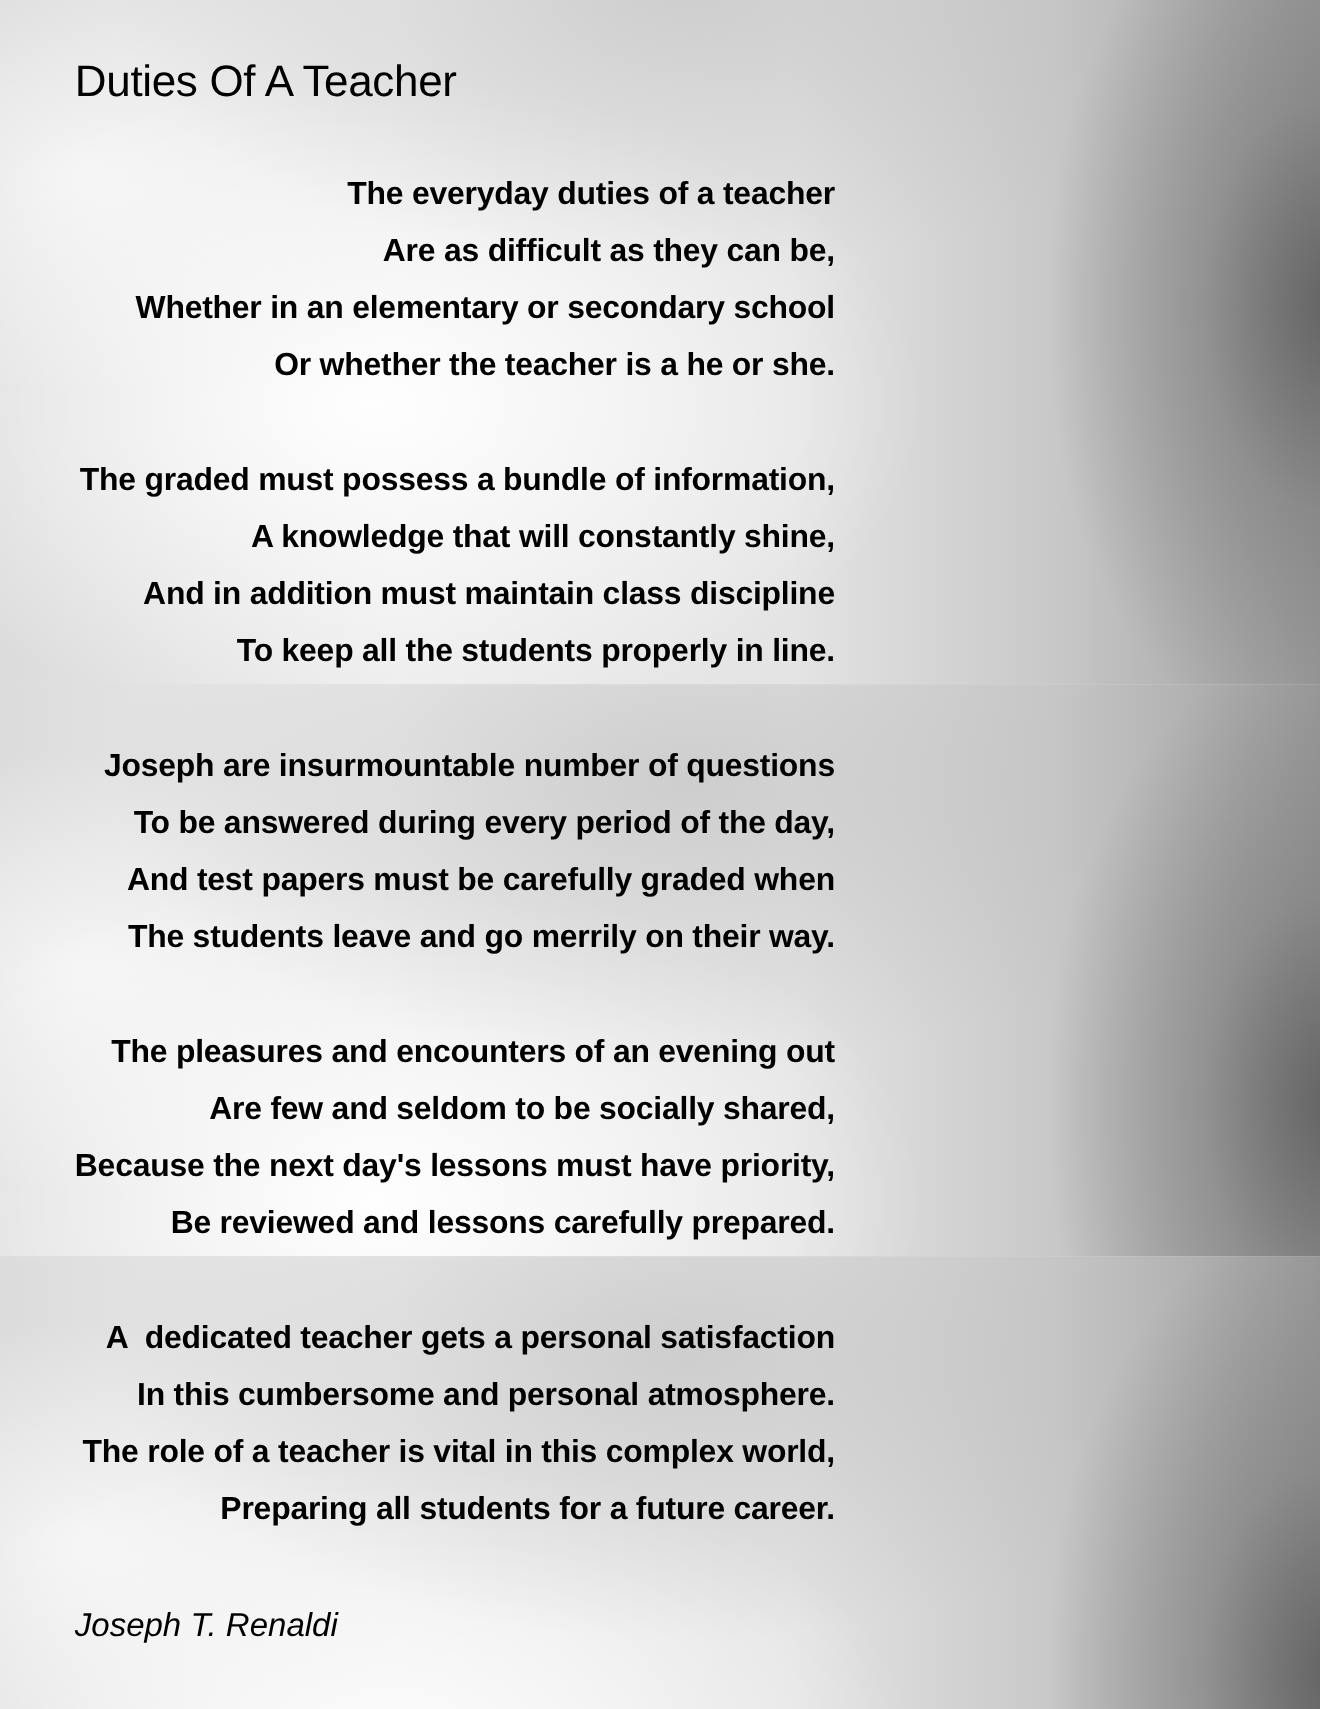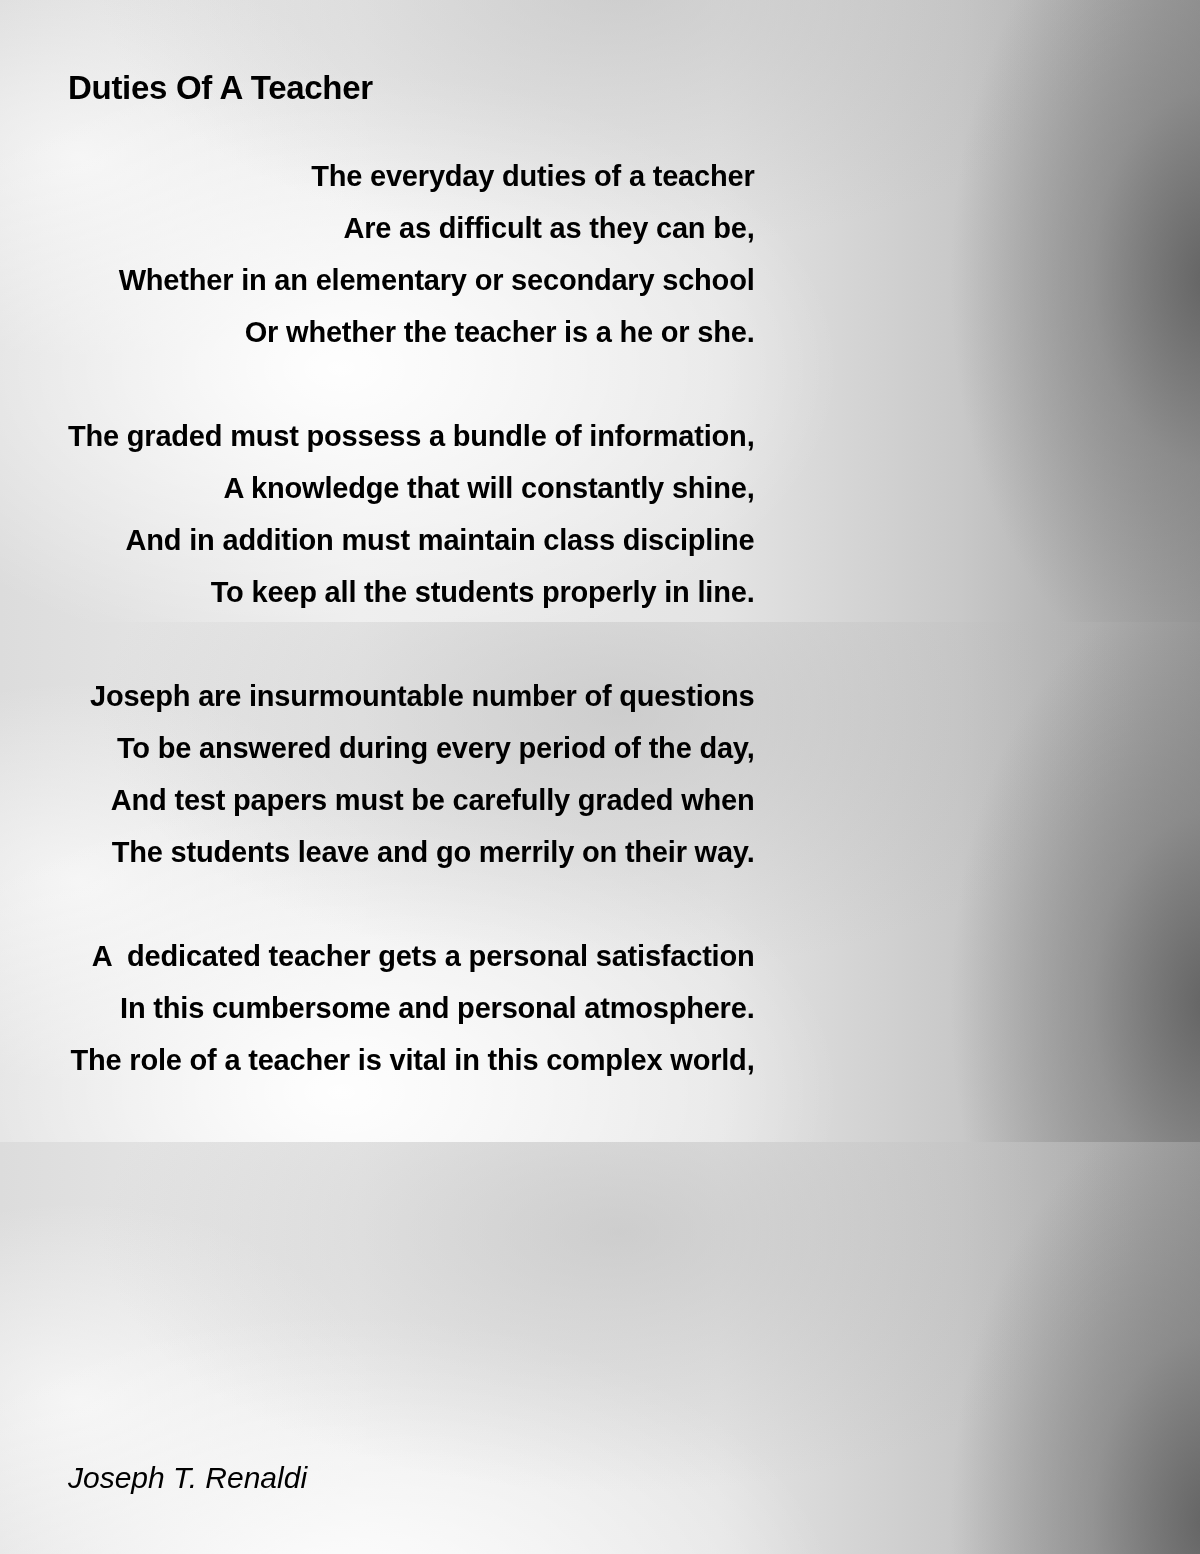--- a/index.html
+++ b/index.html
@@ -28,25 +28,25 @@
     .content {
       position: absolute;
       left: 68px;
       top: 0;
       width: 1100px;
       color: #000;
       font-family: "Liberation Sans", sans-serif;
     }
     .title {
       position: absolute;
-      top: 65px;
+      top: 51px;
       left: 0;
       margin: 0;
-      font-size: 33px;
-      font-weight: bold;
+      font-size: 40px;
+      font-weight: normal;
       line-height: 46px;
       letter-spacing: -0.3px;
       white-space: nowrap;
     }
     .poem {
       position: absolute;
       top: 150px;
       left: 0;
     }
     .stanza { margin: 0 0 52px 0; }
@@ -92,20 +92,27 @@
       <div class="line">And in addition must maintain class discipline</div>
       <div class="line">To keep all the students properly in line.</div>
     </div>
     <div class="stanza">
       <div class="line">Joseph are insurmountable number of questions</div>
       <div class="line">To be answered during every period of the day,</div>
       <div class="line">And test papers must be carefully graded when</div>
       <div class="line">The students leave and go merrily on their way.</div>
     </div>
     <div class="stanza">
+      <div class="line">The pleasures and encounters of an evening out</div>
+      <div class="line">Are few and seldom to be socially shared,</div>
+      <div class="line">Because the next day's lessons must have priority,</div>
+      <div class="line">Be reviewed and lessons carefully prepared.</div>
+    </div>
+    <div class="stanza">
       <div class="line">A  dedicated teacher gets a personal satisfaction</div>
       <div class="line">In this cumbersome and personal atmosphere.</div>
       <div class="line">The role of a teacher is vital in this complex world,</div>
+      <div class="line">Preparing all students for a future career.</div>
     </div>
   </div>
 
   <div class="author">Joseph T. Renaldi</div>
 </div>
 
 </body></html>

